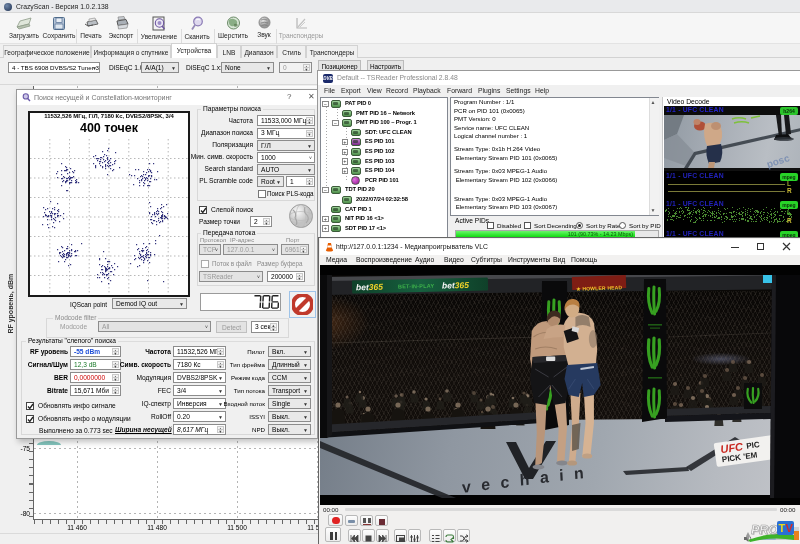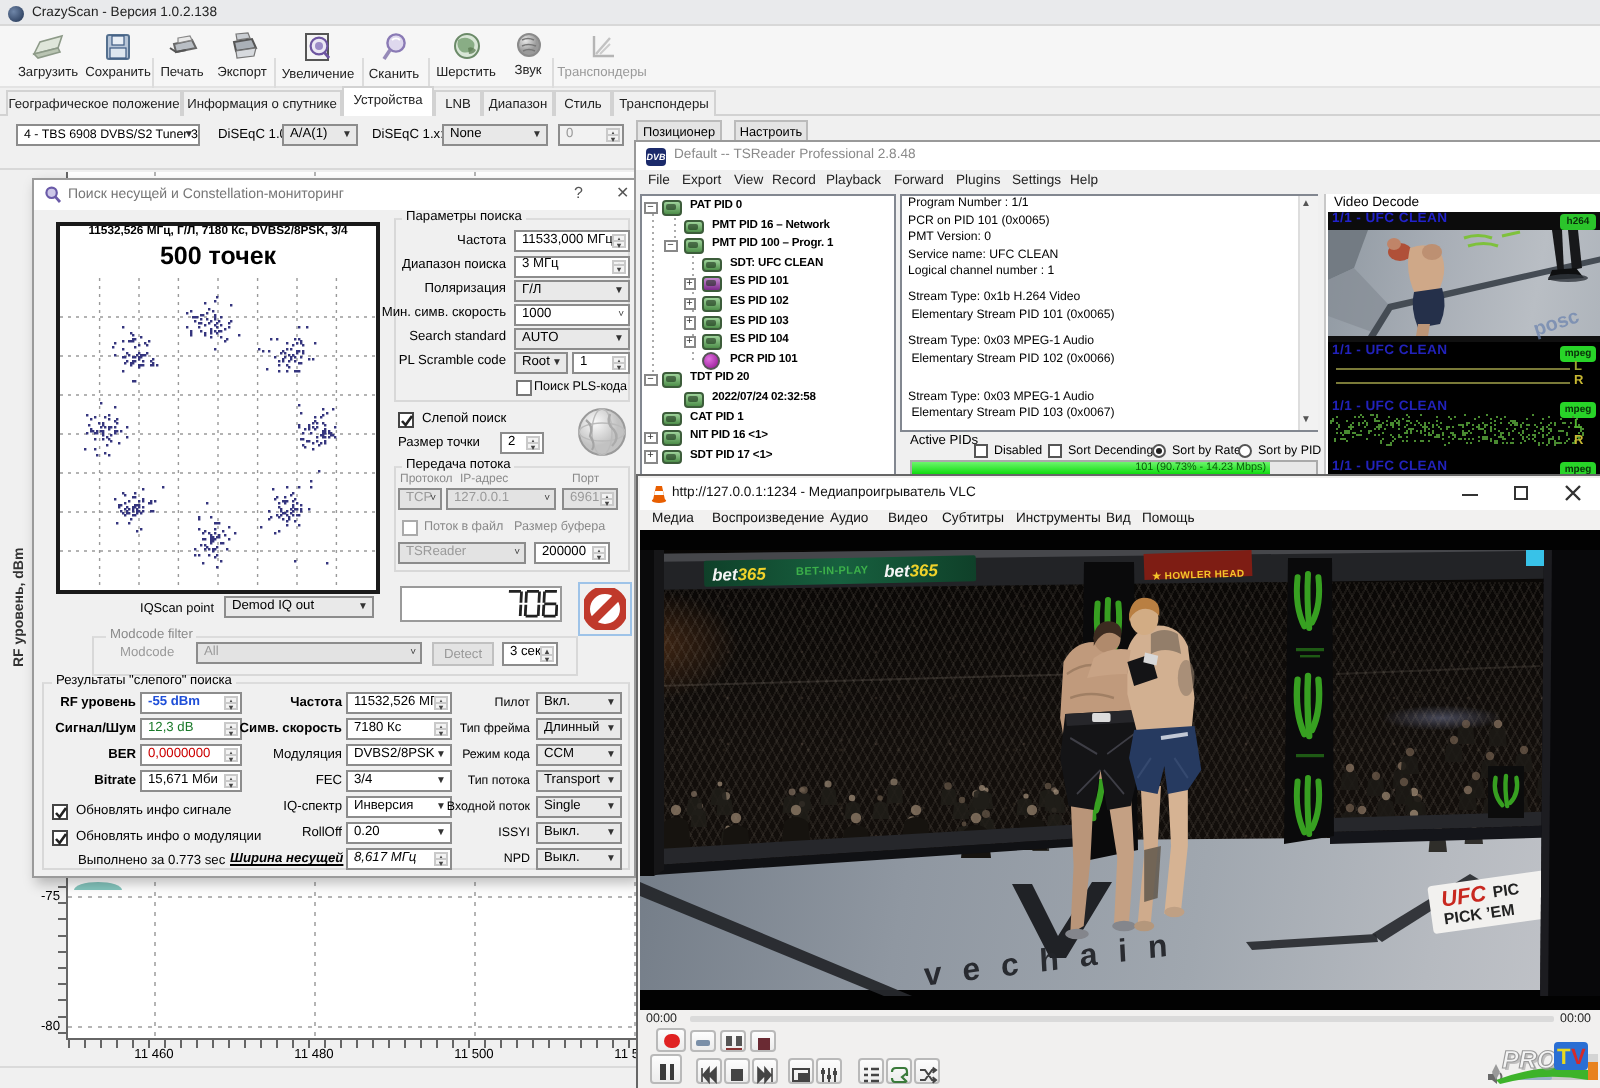--- a/index.html
+++ b/index.html
@@ -143,21 +143,21 @@
 <div class="a" style="left:0;top:0;width:300px;height:15px;background:#fff"></div>
 <svg class="a" style="left:5px;top:3px" width="9" height="9" viewBox="0 0 9 9">
       <circle cx="3.8" cy="3.4" r="2.6" fill="#cdc7e8" stroke="#6a5aa8" stroke-width="1.1"></circle>
       <line x1="5.5" y1="5.2" x2="8" y2="8" stroke="#6a5aa8" stroke-width="1.4"></line>
     </svg>
 <div class="lb" style="left:17px;top:4px;font-size:7px;color:#767676">Поиск несущей и Constellation-мониторинг</div>
 <div class="lb" style="left:270px;top:3px;font-size:8px;color:#555">?</div>
 <div class="lb" style="left:291px;top:3px;font-size:8px;color:#555">✕</div>
 <div class="a" style="left:11px;top:21px;width:162px;height:186px;background:#fff;border:2px solid #1a1a1a"></div>
 <div class="lb" style="left:11px;top:24px;width:162px;text-align:center;font-size:5.9px;font-weight:bold">11532,526 МГц, Г/Л, 7180 Кс, DVBS2/8PSK, 3/4</div>
-<div class="lb" style="left:11px;top:32px;width:162px;text-align:center;font-size:12.5px;font-weight:bold">500 точек</div>
+<div class="lb" style="left:11px;top:32px;width:162px;text-align:center;font-size:12.5px;font-weight:bold">400 точек</div>
 <svg class="a" style="left:13px;top:49px" width="158" height="156" viewBox="0 0 158 156">
       <line x1="19.8" y1="0" x2="19.8" y2="156" stroke="#9a9a9a" stroke-width="0.7" stroke-dasharray="1.5,2.5"></line>
       <line x1="39.5" y1="0" x2="39.5" y2="156" stroke="#9a9a9a" stroke-width="0.7" stroke-dasharray="1.5,2.5"></line>
       <line x1="59.2" y1="0" x2="59.2" y2="156" stroke="#9a9a9a" stroke-width="0.7" stroke-dasharray="1.5,2.5"></line>
       <line x1="79.0" y1="0" x2="79.0" y2="156" stroke="#9a9a9a" stroke-width="0.7" stroke-dasharray="1.5,2.5"></line>
       <line x1="98.8" y1="0" x2="98.8" y2="156" stroke="#9a9a9a" stroke-width="0.7" stroke-dasharray="1.5,2.5"></line>
       <line x1="118.5" y1="0" x2="118.5" y2="156" stroke="#9a9a9a" stroke-width="0.7" stroke-dasharray="1.5,2.5"></line>
       <line x1="138.2" y1="0" x2="138.2" y2="156" stroke="#9a9a9a" stroke-width="0.7" stroke-dasharray="1.5,2.5"></line>
       <line x1="0" y1="19.5" x2="158" y2="19.5" stroke="#9a9a9a" stroke-width="0.7" stroke-dasharray="1.5,2.5"></line>
       <line x1="0" y1="39.0" x2="158" y2="39.0" stroke="#9a9a9a" stroke-width="0.7" stroke-dasharray="1.5,2.5"></line>

